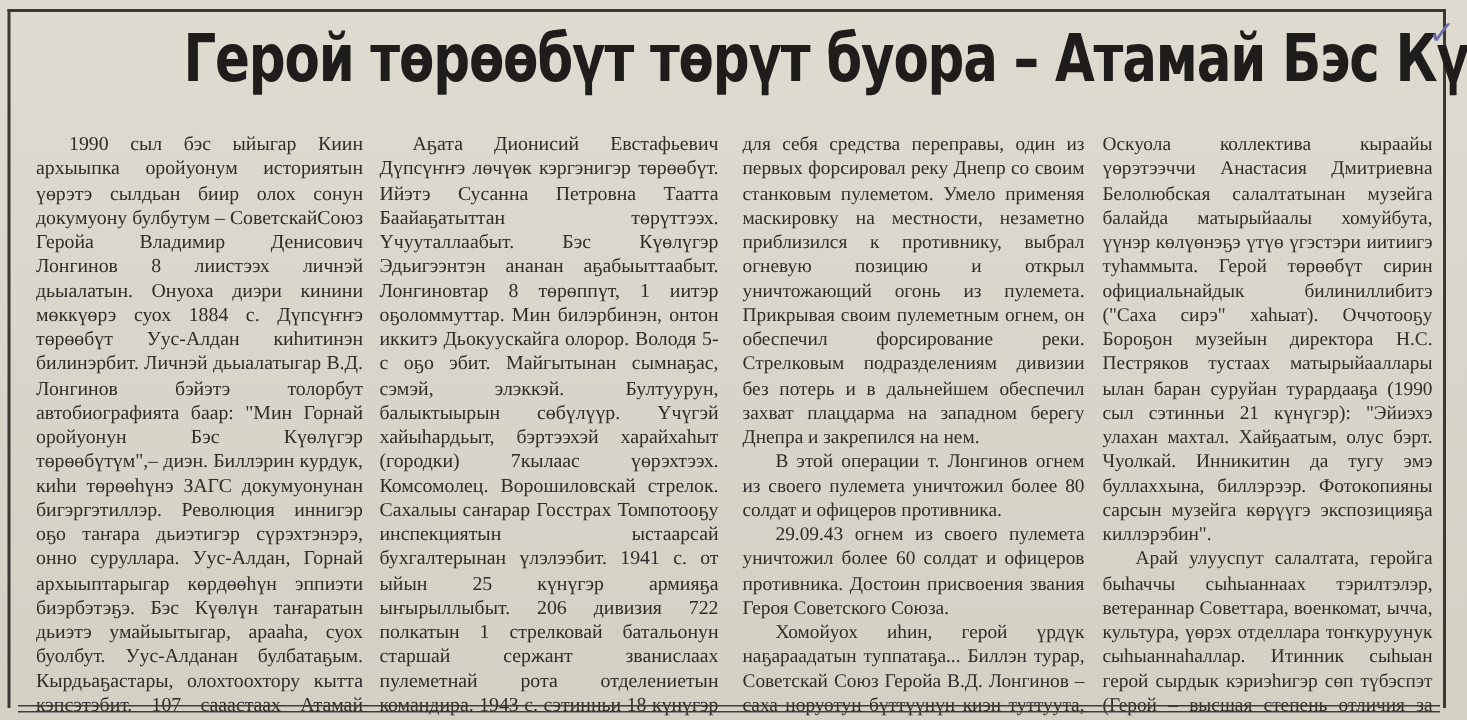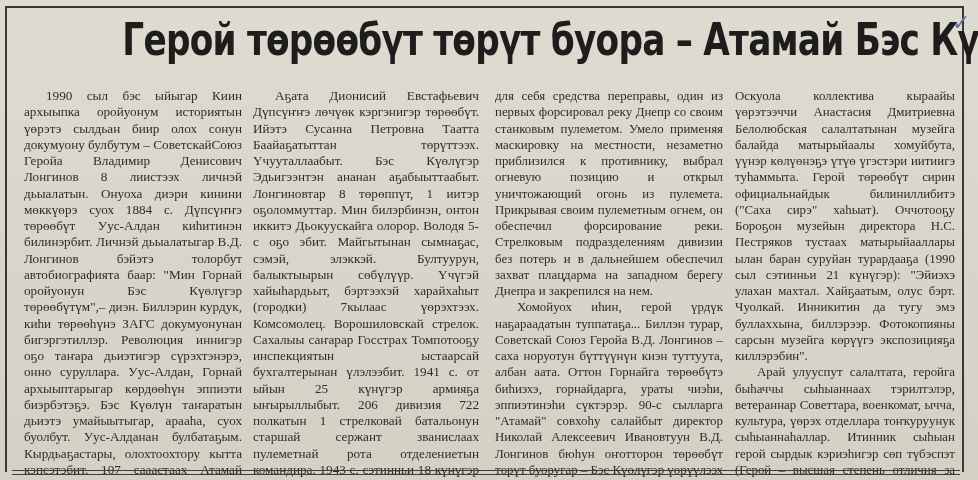--- a/index.html
+++ b/index.html
@@ -69,20 +69,22 @@
   <div class="col col1">
     <p>1990 сыл бэс ыйыгар Киин архыыпка оройуонум историятын үөрэтэ сылдьан биир олох сонун докумуону булбутум – СоветскайСоюз Геройа Владимир Денисович Лонгинов 8 лиистээх личнэй дьыалатын. Онуоха диэри кинини мөккүөрэ суох 1884 с. Дүпсүҥҥэ төрөөбүт Уус-Алдан киһитинэн билинэрбит. Личнэй дьыалатыгар В.Д. Лонгинов бэйэтэ толорбут автобиографията баар: "Мин Горнай оройуонун Бэс Күөлүгэр төрөөбүтүм",– диэн. Биллэрин курдук, киһи төрөөһүнэ ЗАГС докумуонунан бигэргэтиллэр. Революция иннигэр оҕо таҥара дьиэтигэр сүрэхтэнэрэ, онно суруллара. Уус-Алдан, Горнай архыыптарыгар көрдөөһүн эппиэти биэрбэтэҕэ. Бэс Күөлүн таҥаратын дьиэтэ умайыытыгар, арааһа, суох буолбут. Уус-Алданан булбатаҕым. Кырдьаҕастары, олохтоохтору кытта кэпсэтэбит. 107 сааастаах Атамай нэһилиэгин ытык кырдьаҕаһа Василий Андреевич Иванов өйдүүр эбит. Быһа холоон 1920 с. кини иккиэ буолан Бэс Күөлүгэр төрөөбүт олорор уоллаах элбэх оҕолоох аҕабыыт Лонгиновтары Улуу Сыһыынан, Намынан, өрүһү Кыһыл Сырынан туораан, саҥа анаммыт сирдэригэр – Тандаҕа илдьэн биэрбиттэр (ахтыы Атамай оскуолатын музейыгар баар).</p>
   </div>
 
   <div class="col col2">
     <p>Аҕата Дионисий Евстафьевич Дүпсүҥҥэ лөчүөк кэргэнигэр төрөөбүт. Ийэтэ Сусанна Петровна Таатта Баайаҕатыттан төрүттээх. Үчууталлаабыт. Бэс Күөлүгэр Эдьигээнтэн ананан аҕабыыттаабыт. Лонгиновтар 8 төрөппүт, 1 иитэр оҕоломмуттар. Мин билэрбинэн, онтон иккитэ Дьокуускайга олорор. Володя 5-с оҕо эбит. Майгытынан сымнаҕас, сэмэй, элэккэй. Бултуурун, балыктыырын сөбүлүүр. Үчүгэй хайыһардьыт, бэртээхэй харайхаһыт (городки) 7кылаас үөрэхтээх. Комсомолец. Ворошиловскай стрелок. Сахалыы саҥарар Госстрах Томпотооҕу инспекциятын ыстаарсай бухгалтерынан үлэлээбит. 1941 с. от ыйын 25 күнүгэр армияҕа ыҥырыллыбыт. 206 дивизия 722 полкатын 1 стрелковай батальонун старшай сержант званислаах пулеметнай рота отделениетын командира. 1943 с. сэтинньи 18 күнүгэр сураҕа суох сэрии толоонугар сүппүт. Эдьиийдэригэр фронтан суруйбут 7 суруга баара биллэр. Оборона министерствотын архыыбыгар 22 сыл буолан баран саха журналиһынан кини наградной лиһэ уонна Верховнай Совет Президиумун ССРС Геройун ингэрэр туһунан Ыйааҕа тахсыбыта (1943 с. алтынньы25 к). Онно суруллубут: "т. Лонгинов своими умелыми и решительными действиями под ураганным огнем противника 25.09.43, подготовив</p>
   </div>
 
   <div class="col col3">
     <p class="noindent">для себя средства переправы, один из первых форсировал реку Днепр со своим станковым пулеметом. Умело применяя маскировку на местности, незаметно приблизился к противнику, выбрал огневую позицию и открыл уничтожающий огонь из пулемета. Прикрывая своим пулеметным огнем, он обеспечил форсирование реки. Стрелковым подразделениям дивизии без потерь и в дальнейшем обеспечил захват плацдарма на западном берегу Днепра и закрепился на нем.</p>
+    <p>В этой операции т. Лонгинов огнем из своего пулемета уничтожил более 80 солдат и офицеров противника.</p>
+    <p>29.09.43 огнем из своего пулемета уничтожил более 60 солдат и офицеров противника. Достоин присвоения звания Героя Советского Союза.</p>
     <p>Хомойуох иһин, герой үрдүк наҕараадатын туппатаҕа... Биллэн турар, Советскай Союз Геройа В.Д. Лонгинов – саха норуотун бүттүүнүн киэн туттуута, албан аата. Оттон Горнайга төрөөбүтэ биһиэхэ, горнайдарга, ураты чиэһи, эппиэтинэһи сүктэрэр. 90-с сылларга "Атамай" совхоһу салайбыт директор Николай Алексеевич Ивановтуун В.Д. Лонгинов бюһун оҥотторон төрөөбүт төрүт буоругар – Бэс Күөлүгэр үөрүүлээх быһыыга-майгыга туруорбуппут.</p>
   </div>
 
   <div class="col col4">
     <p class="noindent">Оскуола коллектива кыраайы үөрэтээччи Анастасия Дмитриевна Белолюбская салалтатынан музейга балайда матырыйаалы хомуйбута, үүнэр көлүөнэҕэ үтүө үгэстэри иитиигэ туһаммыта. Герой төрөөбүт сирин официальнайдык билиниллибитэ ("Саха сирэ" хаһыат). Оччотооҕу Бороҕон музейын директора Н.С. Пестряков тустаах матырыйааллары ылан баран суруйан турардааҕа (1990 сыл сэтинньи 21 күнүгэр): "Эйиэхэ улахан махтал. Хайҕаатым, олус бэрт. Чуолкай. Инникитин да тугу эмэ буллаххына, биллэрээр. Фотокопияны сарсын музейга көрүүгэ экспозицияҕа киллэрэбин".</p>
     <p>Арай улууспут салалтата, геройга быһаччы сыһыаннаах тэрилтэлэр, ветераннар Советтара, военкомат, ычча, культура, үөрэх отделлара тоҥкуруунук сыһыаннаһаллар. Итинник сыһыан герой сырдык кэриэһигэр сөп түбэспэт (Герой – высшая степень отличия за заслуги перед обществом – Энциклопедияттан). Муҥ саатар, Лонгинов билигин тыыннаах урууларын кытта сибээстэһэн геройу үйэтитэр дьаһаллары ылыахха баара.</p>
 
   </div>
 
   <div class="rule rule1"></div>

